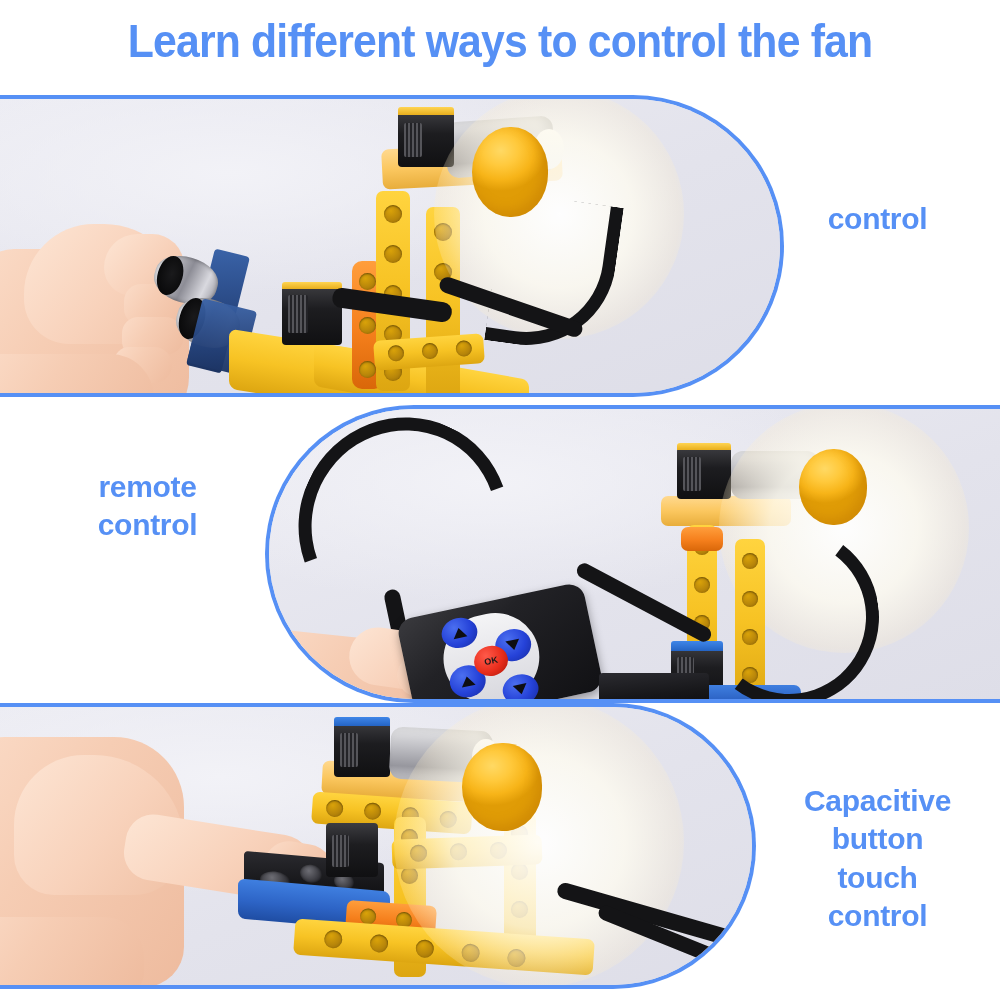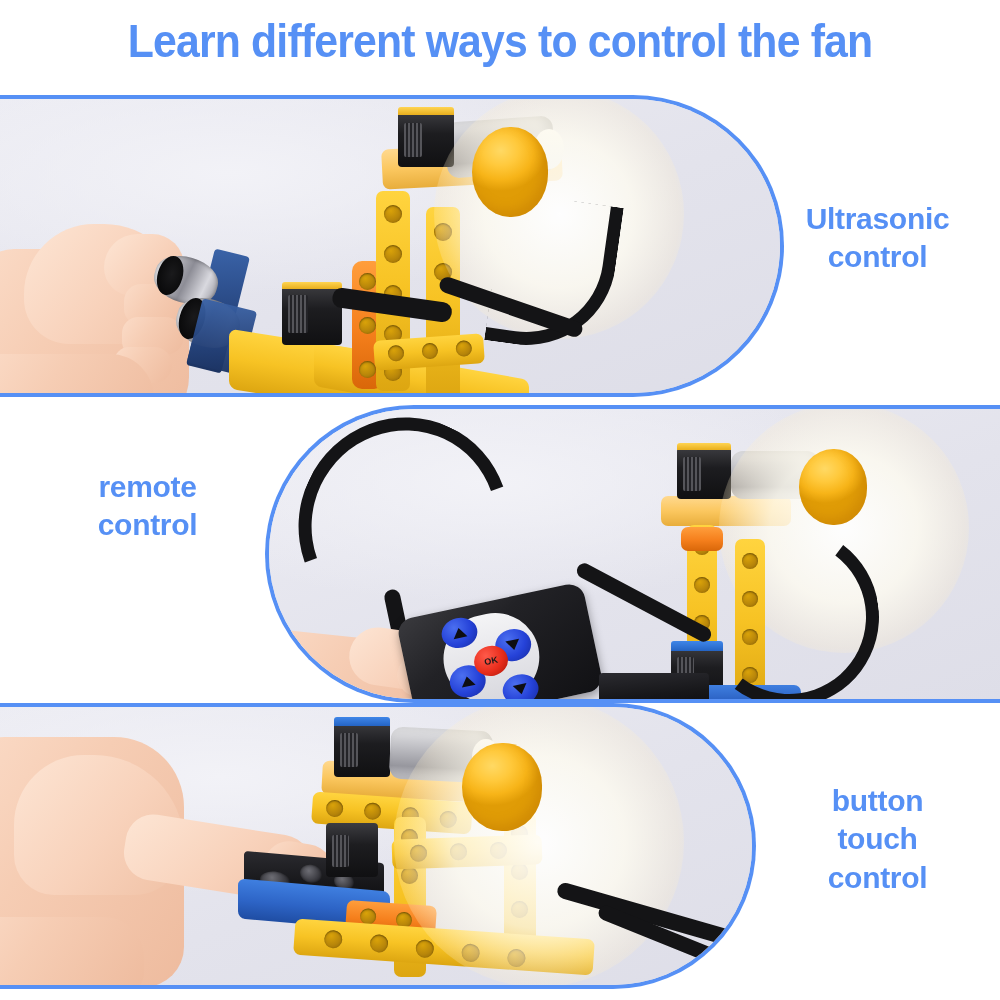--- a/index.html
+++ b/index.html
@@ -260,21 +260,20 @@
     <div class="blur-halo" style="left:440px;top:-10px;width:250px;height:250px;"></div>
     <div class="fancap" style="left:478px;top:28px;width:76px;height:90px;"></div>
 
     <div class="cable" style="left:500px;top:100px;width:120px;height:150px;border-right:13px solid #141416;border-bottom:13px solid #141416;border-radius:0 0 90px 0;transform:rotate(8deg);"></div>
     <div class="cable" style="left:338px;top:196px;width:120px;height:20px;background:#141416;border-radius:9px;transform:rotate(8deg);"></div>
     <div class="cable" style="left:442px;top:200px;width:150px;height:16px;background:#141416;border-radius:8px;transform:rotate(19deg);"></div>
   </div>
 </div>
 
 <div class="caption" id="cap1">
-  <div>Ultrasonic</div>
   <div>control</div>
 </div>
 
 <div class="panel" id="panel2">
   <div class="photo">
     <div class="bg-soft"></div>
 
     <div class="cable" style="left:30px;top:8px;width:210px;height:215px;border:13px solid #141416;border-radius:50%;border-right-color:transparent;border-bottom-color:transparent;transform:rotate(25deg);"></div>
     <div class="cable" style="left:120px;top:180px;width:16px;height:60px;background:#141416;border-radius:8px;transform:rotate(-12deg);"></div>
 
@@ -423,16 +422,17 @@
     </div>
     <div class="blur-halo" style="left:400px;top:-10px;width:290px;height:290px;"></div>
     <div class="fancap" style="left:468px;top:36px;width:80px;height:88px;"></div>
 
     <div class="cable" style="left:560px;top:200px;width:190px;height:16px;background:#141416;border-radius:8px;transform:rotate(16deg);"></div>
     <div class="cable" style="left:600px;top:222px;width:140px;height:15px;background:#141416;border-radius:8px;transform:rotate(22deg);"></div>
   </div>
 </div>
 
 <div class="caption" id="cap3">
+  <div>Capacitive</div>
   <div>button</div>
   <div>touch</div>
   <div>control</div>
 </div>
 
 </body></html>

